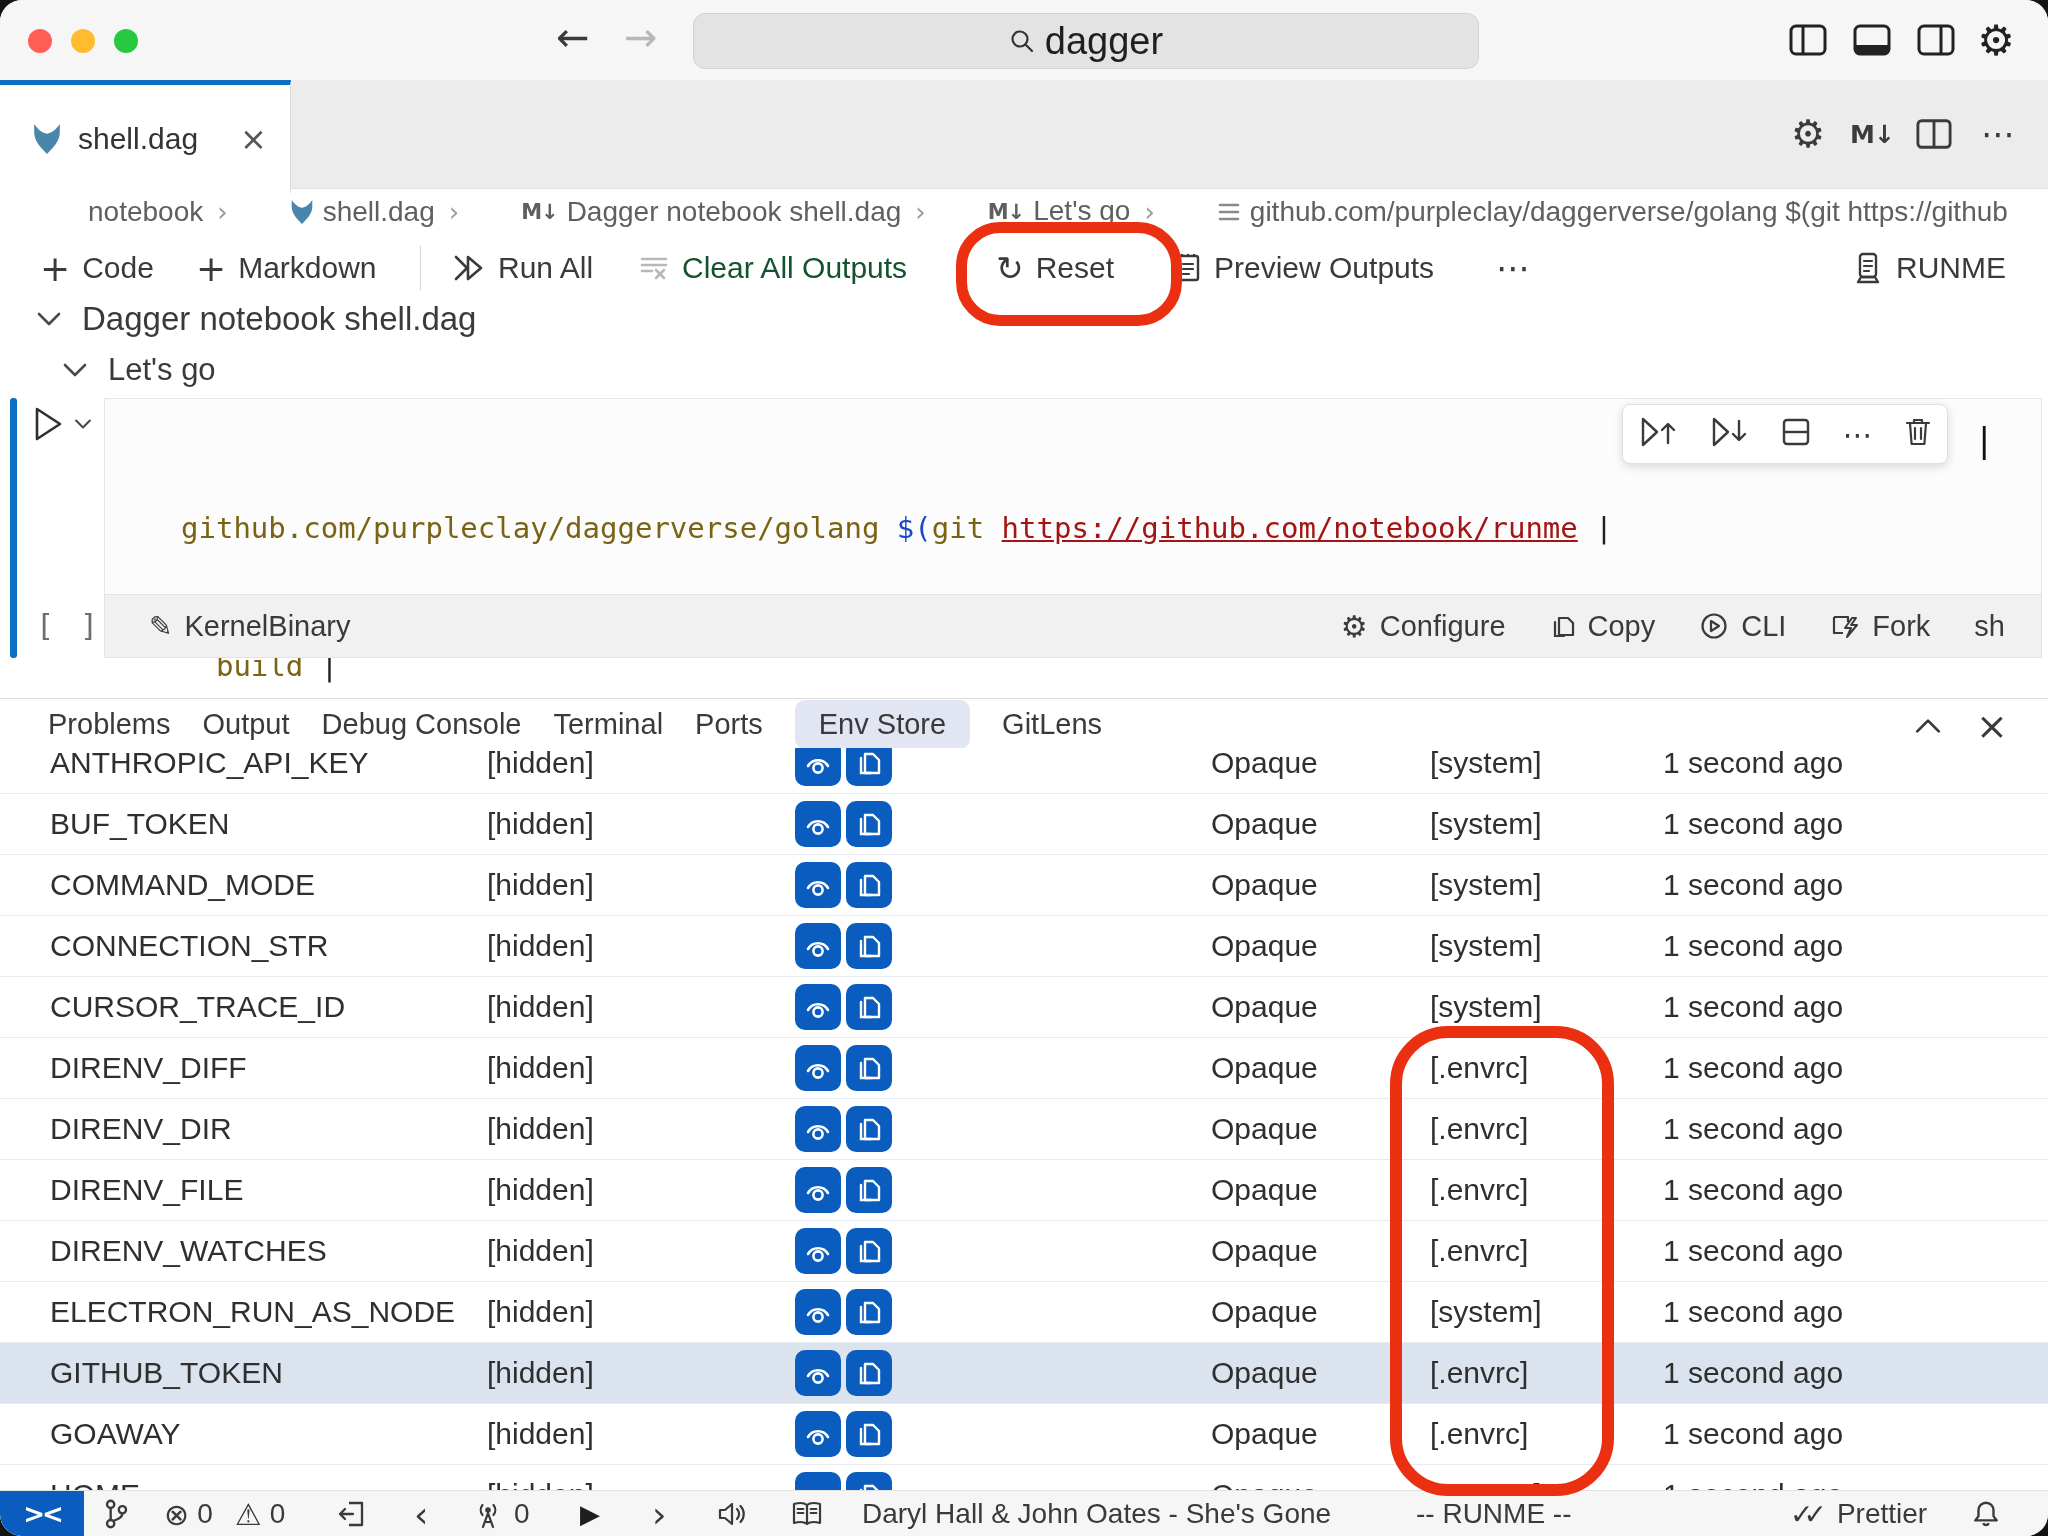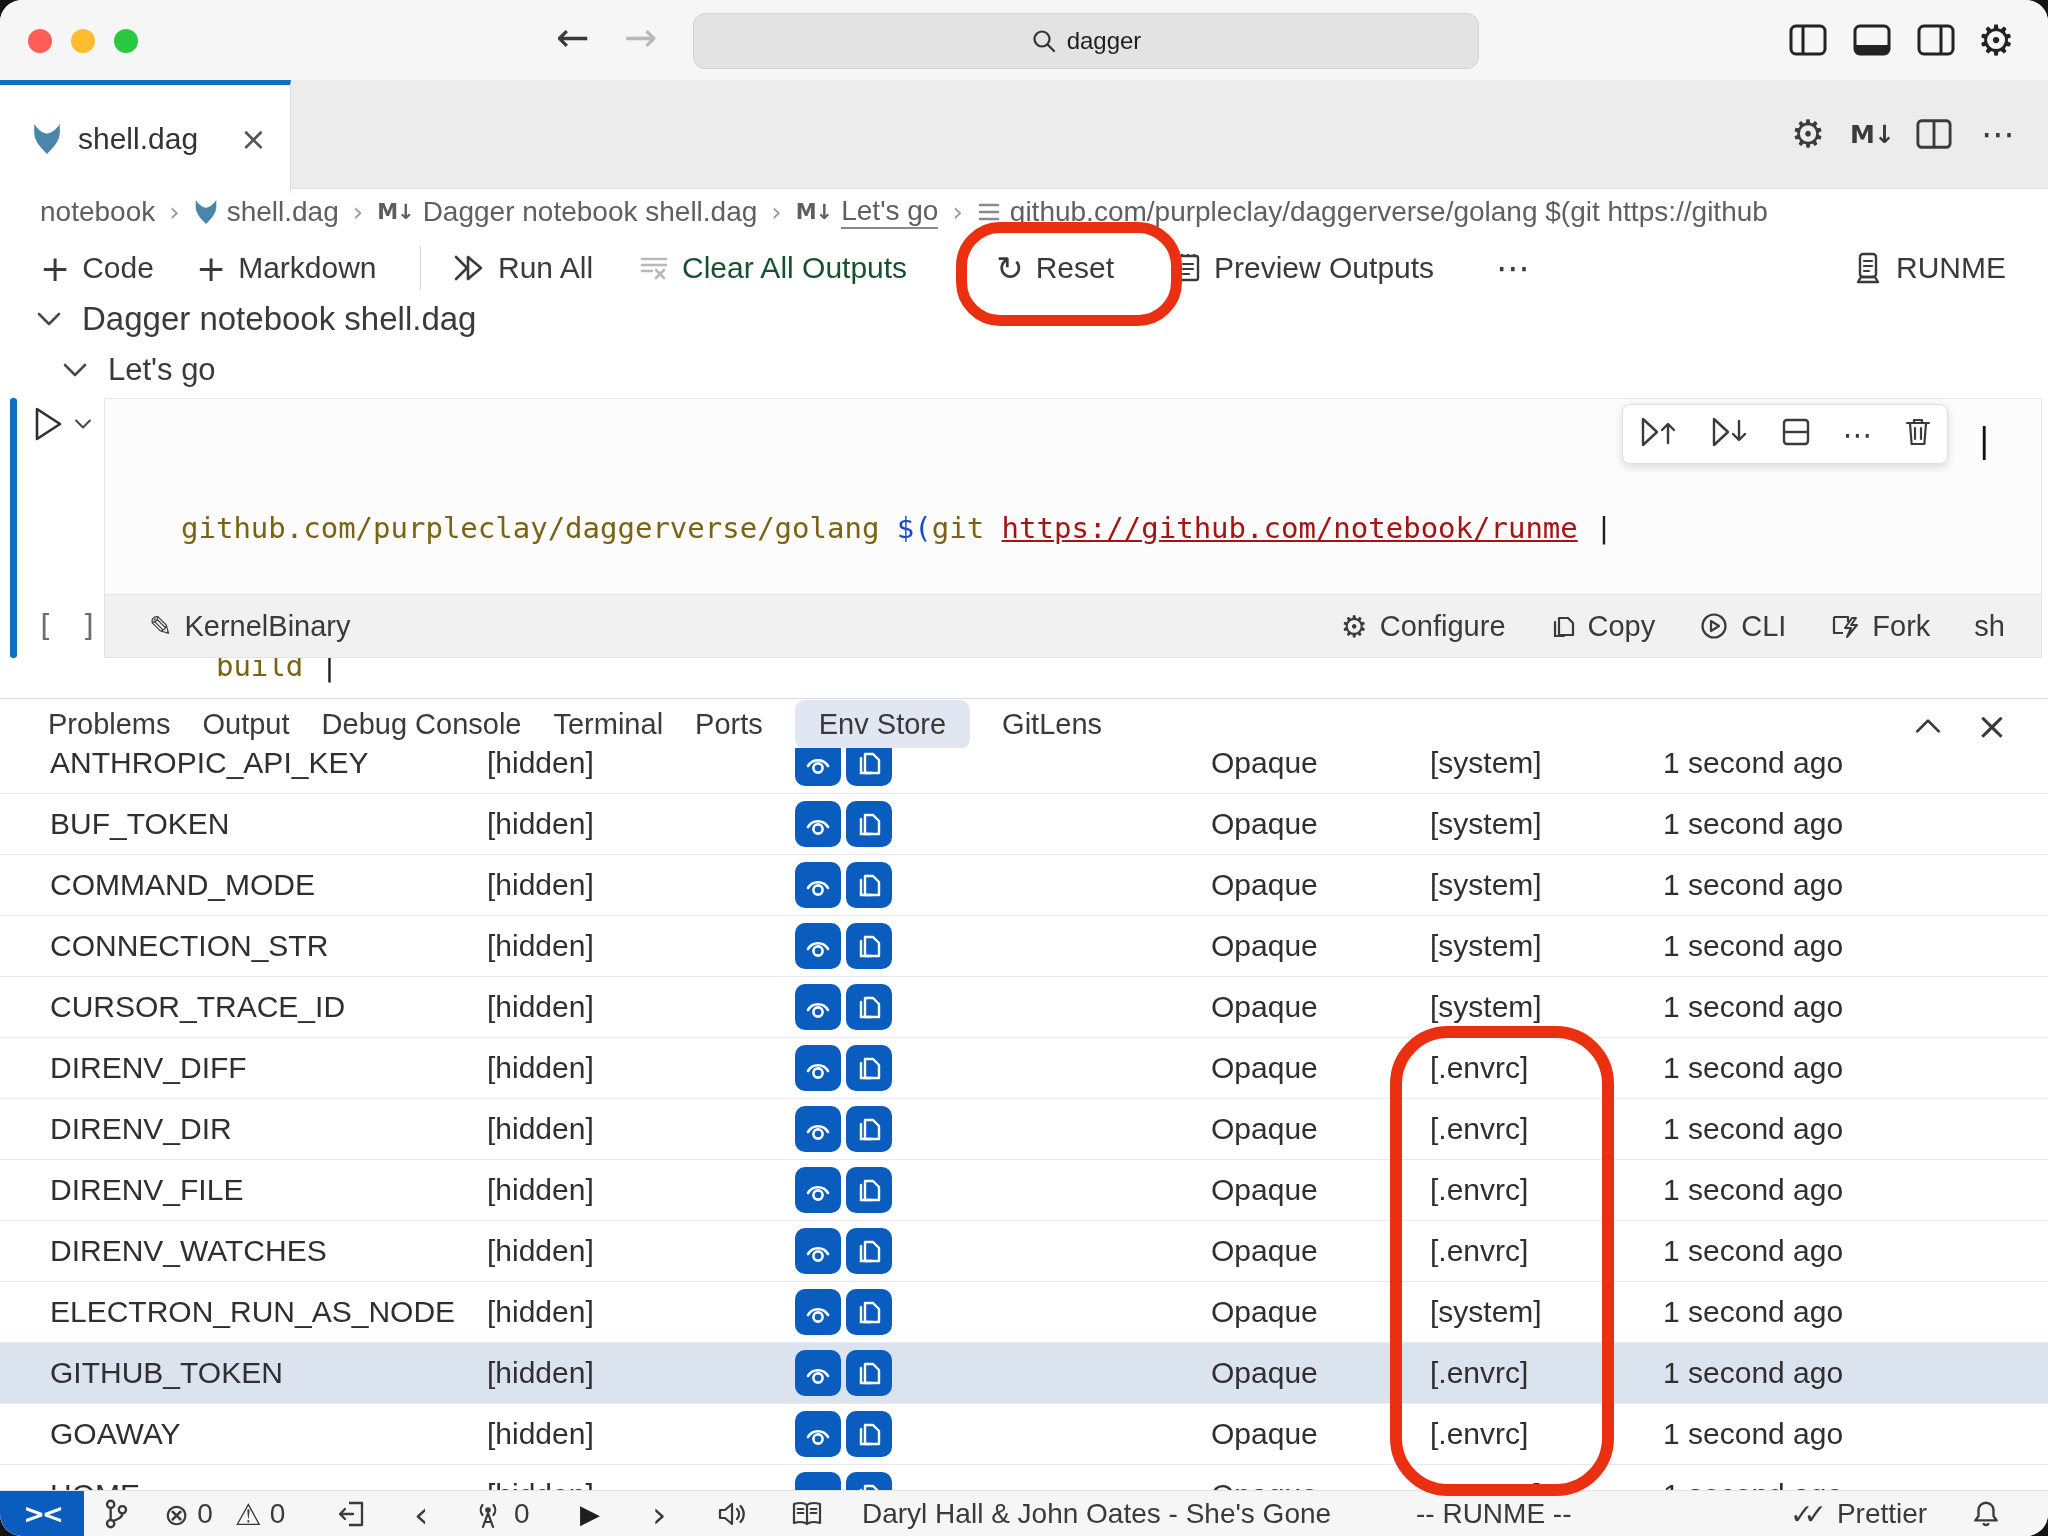--- a/index.html
+++ b/index.html
@@ -7,37 +7,37 @@
        font-family:"Liberation Sans",sans-serif;color:#2f2f2f;}
   .abs{position:absolute;}
   .glyph{font-family:"DejaVu Sans",sans-serif;}
   .mono{font-family:"DejaVu Sans Mono",monospace;}
   .row-center{display:flex;align-items:center;}
 
   
   #titlebar{left:0;top:0;width:2048px;height:80px;background:#f6f6f6;border-bottom:1px solid #d8d8d8;}
   .light{width:24px;height:24px;border-radius:50%;top:29px;}
   #searchbox{left:693px;top:13px;width:784px;height:54px;background:#e3e3e3;border:1px solid #d2d2d2;border-radius:12px;
-             display:flex;align-items:center;justify-content:center;gap:10px;font-size:24px;color:#1f1f1f;}
+             display:flex;align-items:center;justify-content:center;gap:10px;font-size:38px;color:#1f1f1f;}
   .navarrow{font-size:40px;top:14px;}
   .tb-icon{top:18px;width:48px;height:44px;display:flex;align-items:center;justify-content:center;}
 
   
   #tabbar{left:0;top:80px;width:2048px;height:108px;background:#ececec;border-bottom:1px solid #e0e0e0;}
   #tab-active{left:0;top:0;width:290px;height:108px;background:#ffffff;border-top:5px solid #0e70c0;border-right:1px solid #dcdcdc;}
   #tab-active .row-center{height:100%;padding-left:32px;gap:16px;}
   #tab-title{font-size:30px;color:#333;}
   #tab-close{font-size:32px;color:#555;margin-left:26px;}
   .editor-actions{top:30px;width:52px;height:48px;display:flex;align-items:center;justify-content:center;color:#3b3b3b;}
   .mdsym{font-weight:700;font-size:25px;color:#3b3b3b;letter-spacing:-1px;}
 
   
   #breadcrumb{left:40px;top:188px;width:2008px;height:48px;display:flex;align-items:center;white-space:nowrap;overflow:hidden;
               font-size:28px;color:#5f5f5f;}
-  .crumb{display:flex;align-items:center;gap:9px;}
+  .crumb{display:flex;align-items:center;gap:9px;margin-left:48px;}
   .crumb-sep{margin:0 14px;color:#9a9a9a;font-size:26px;}
   .crumb.u .clabel{border-bottom:2px solid #8a8a8a;}
 
   
   #nbtoolbar{left:0;top:236px;width:2048px;height:64px;}
   .nbt{position:absolute;display:flex;align-items:center;gap:12px;font-size:30px;color:#3a3a3a;top:0;height:64px;}
   .nbt.disabled{color:#14532d;}
   .vsep{position:absolute;top:10px;width:1px;height:44px;background:#d4d4d4;}
   .plus{font-size:36px;font-weight:400;}
   .reset-glyph{font-size:33px;}

